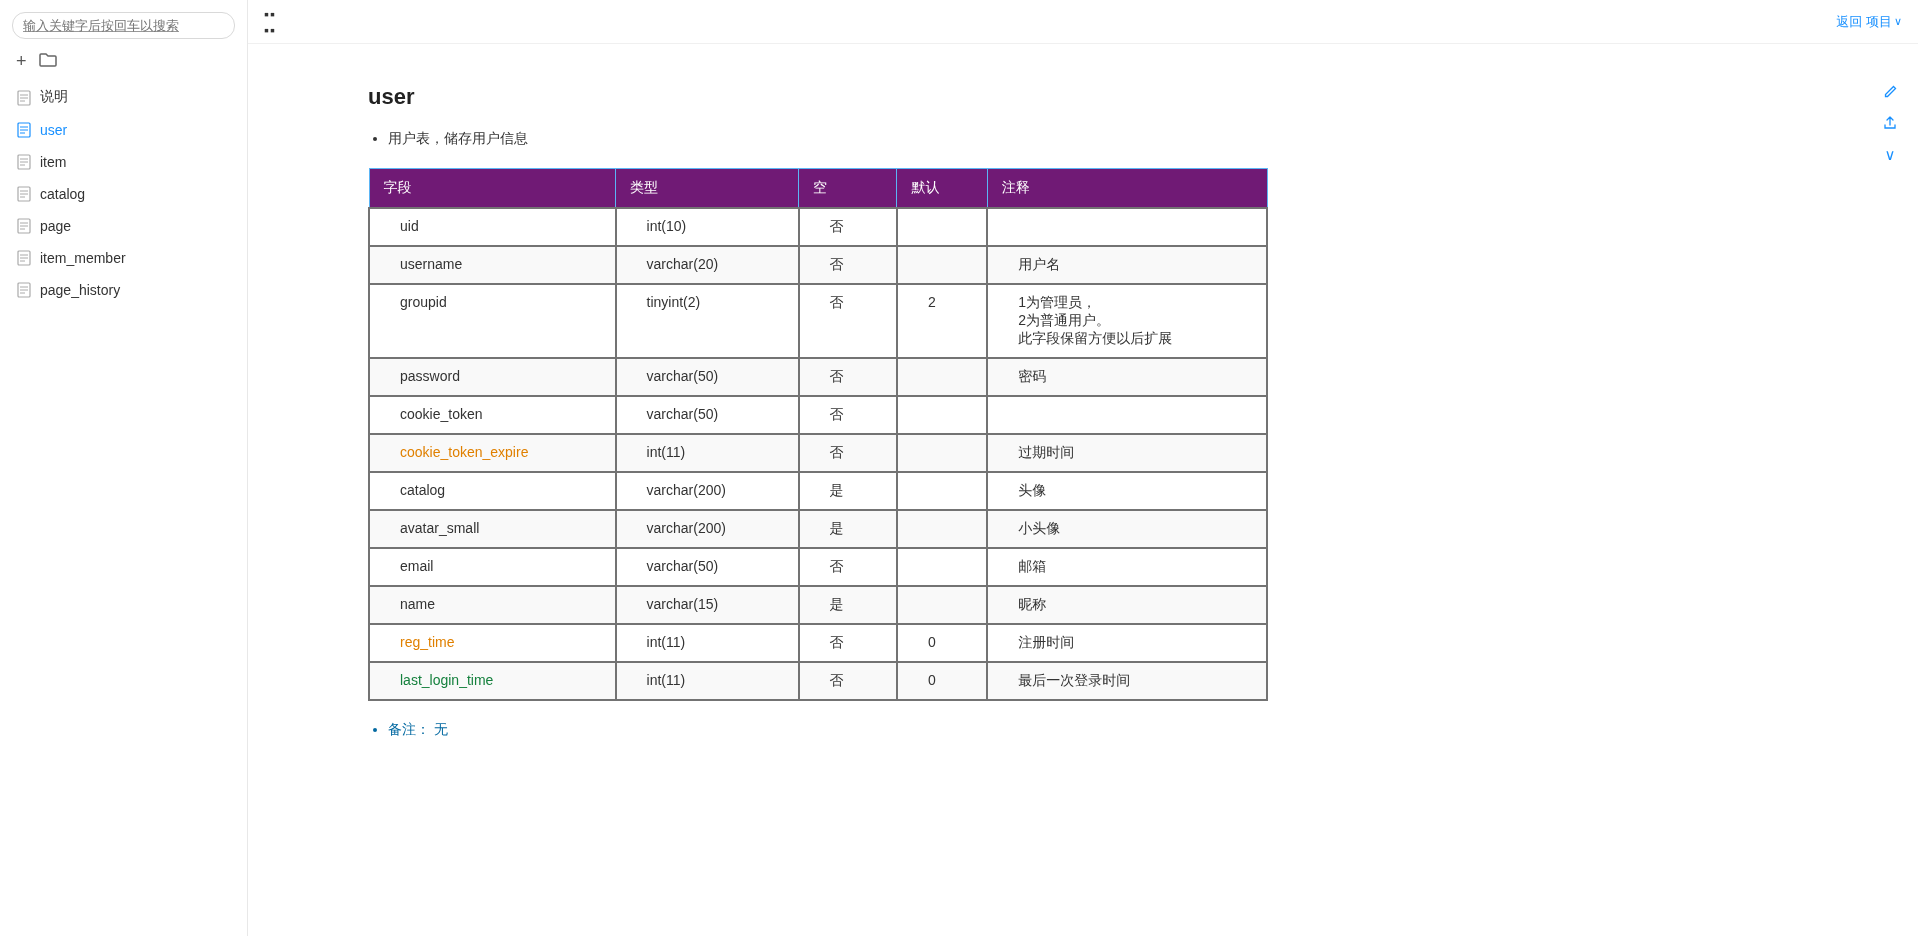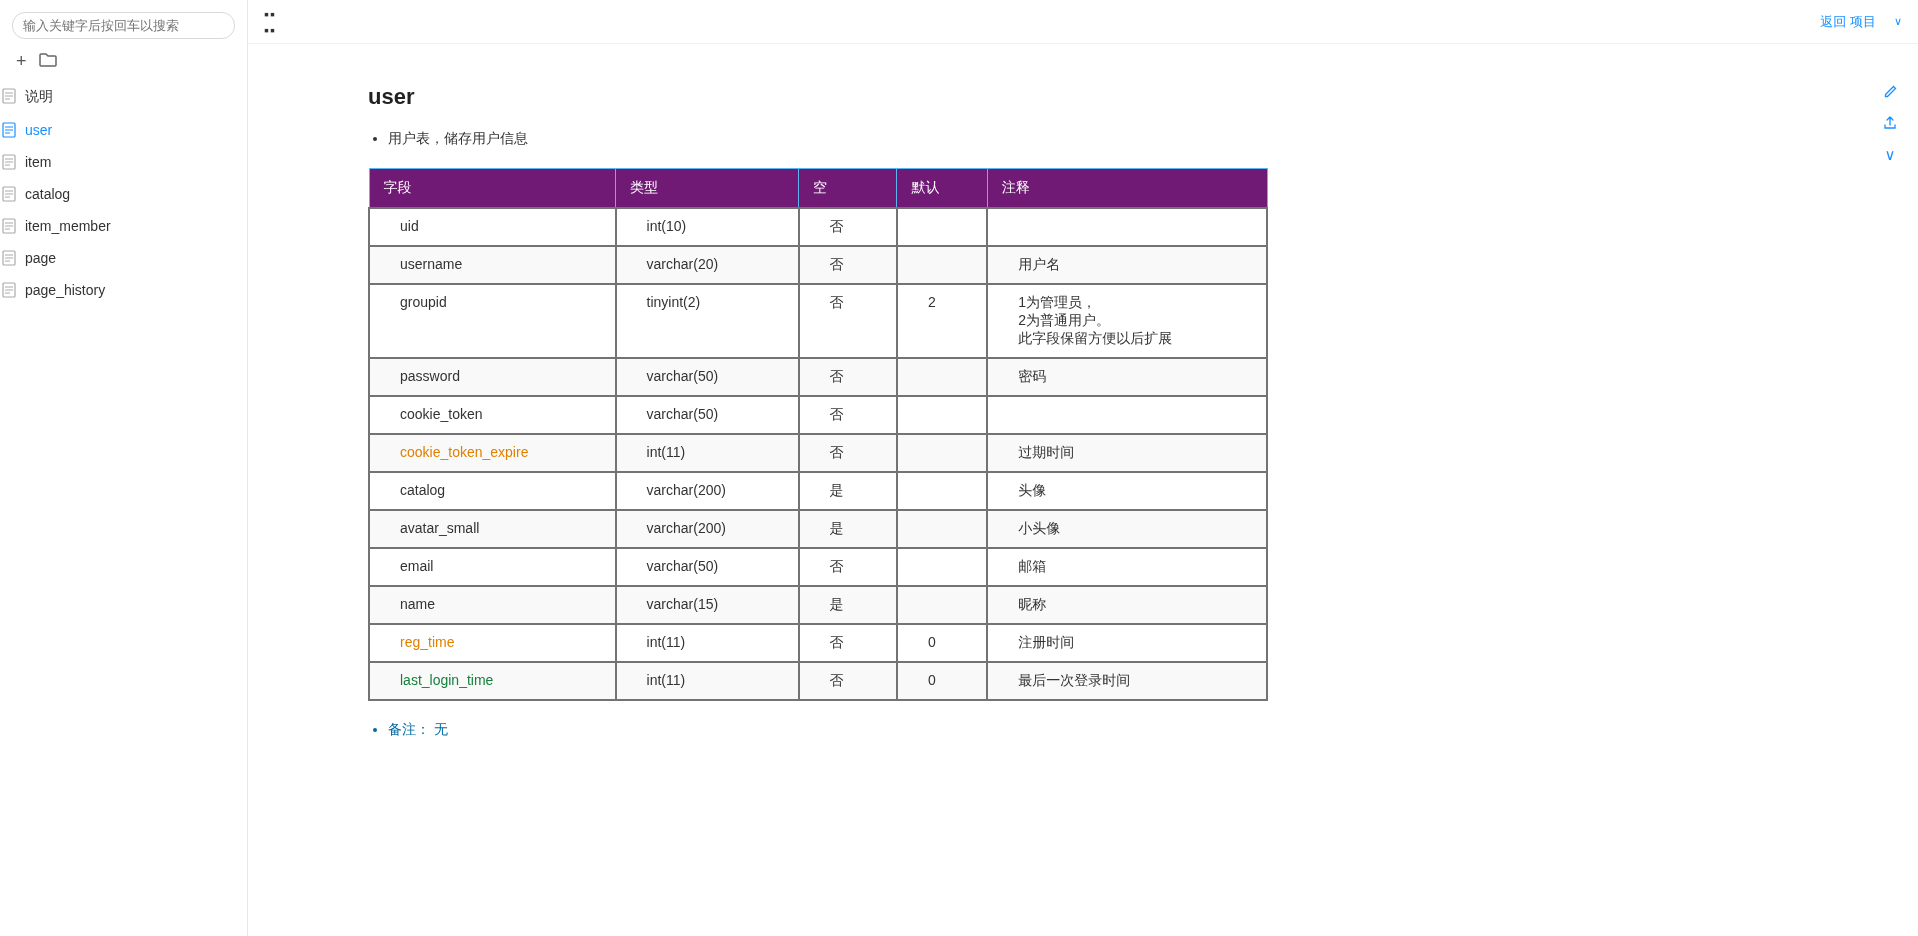--- a/index.html
+++ b/index.html
@@ -19,41 +19,42 @@
       padding: 12px 12px 8px 12px;
     }
     .sidebar-search input {
       width: 100%;
       border: 1px solid #d9d9d9;
       border-radius: 13px;
       padding: 5px 10px;
       font-size: 13px;
       color: #999;
       outline: none;
+      text-decoration: underline;
     }
     .sidebar-actions {
       display: flex;
       gap: 12px;
       padding: 4px 16px 8px 16px;
       align-items: center;
     }
     .sidebar-actions span {
       cursor: pointer;
       color: #555;
       font-size: 16px;
     }
     .sidebar-nav {
       flex: 1;
       overflow-y: auto;
     }
     .nav-item {
       display: flex;
-      align-items: flex-start;
+      align-items: flex-end;
       gap: 8px;
-      padding: 8px 1px;
+      padding: 8px 16px;
       cursor: pointer;
       color: #333;
       font-size: 14px;
     }
     .nav-item.active { color: #1890ff; }
     .nav-item .doc-icon {
       width: 16px;
       height: 16px;
       display: inline-flex;
       align-items: center;
@@ -78,21 +79,21 @@
       padding: 0 16px;
       border-bottom: 1px solid #f0f0f0;
       justify-content: space-between;
     }
     .main-header .back-btn {
       color: #1890ff;
       font-size: 13px;
       cursor: pointer;
       display: flex;
       align-items: center;
-      gap: 18px;
+      gap: 2px;
     }
     .main-content {
       flex: 1;
       overflow-y: auto;
       padding: 40px 60px 40px 120px;
       position: relative;
     }
     .content-inner {
       max-width: 900px;
     }
@@ -219,32 +220,32 @@
     </div>
     <div class="nav-item">
       <span class="doc-icon doc-icon-gray">
         <svg width="14" height="16" viewBox="0 0 14 16" fill="none">
             <rect x="1" y="1" width="12" height="14" rx="1" stroke="#aaa" stroke-width="1.2"></rect>
             <line x1="3" y1="5" x2="11" y2="5" stroke="#aaa" stroke-width="1"></line>
             <line x1="3" y1="8" x2="11" y2="8" stroke="#aaa" stroke-width="1"></line>
             <line x1="3" y1="11" x2="8" y2="11" stroke="#aaa" stroke-width="1"></line>
           </svg>
       </span>
+      <span>page</span>
+    </div>
+    <div class="nav-item">
+      <span class="doc-icon doc-icon-gray">
+        <svg width="14" height="16" viewBox="0 0 14 16" fill="none">
+            <rect x="1" y="1" width="12" height="14" rx="1" stroke="#aaa" stroke-width="1.2"></rect>
+            <line x1="3" y1="5" x2="11" y2="5" stroke="#aaa" stroke-width="1"></line>
+            <line x1="3" y1="8" x2="11" y2="8" stroke="#aaa" stroke-width="1"></line>
+            <line x1="3" y1="11" x2="8" y2="11" stroke="#aaa" stroke-width="1"></line>
+          </svg>
+      </span>
       <span>item_member</span>
-    </div>
-    <div class="nav-item">
-      <span class="doc-icon doc-icon-gray">
-        <svg width="14" height="16" viewBox="0 0 14 16" fill="none">
-            <rect x="1" y="1" width="12" height="14" rx="1" stroke="#aaa" stroke-width="1.2"></rect>
-            <line x1="3" y1="5" x2="11" y2="5" stroke="#aaa" stroke-width="1"></line>
-            <line x1="3" y1="8" x2="11" y2="8" stroke="#aaa" stroke-width="1"></line>
-            <line x1="3" y1="11" x2="8" y2="11" stroke="#aaa" stroke-width="1"></line>
-          </svg>
-      </span>
-      <span>page</span>
     </div>
     <div class="nav-item">
       <span class="doc-icon doc-icon-gray">
         <svg width="14" height="16" viewBox="0 0 14 16" fill="none">
             <rect x="1" y="1" width="12" height="14" rx="1" stroke="#aaa" stroke-width="1.2"></rect>
             <line x1="3" y1="5" x2="11" y2="5" stroke="#aaa" stroke-width="1"></line>
             <line x1="3" y1="8" x2="11" y2="8" stroke="#aaa" stroke-width="1"></line>
             <line x1="3" y1="11" x2="8" y2="11" stroke="#aaa" stroke-width="1"></line>
           </svg>
       </span>

